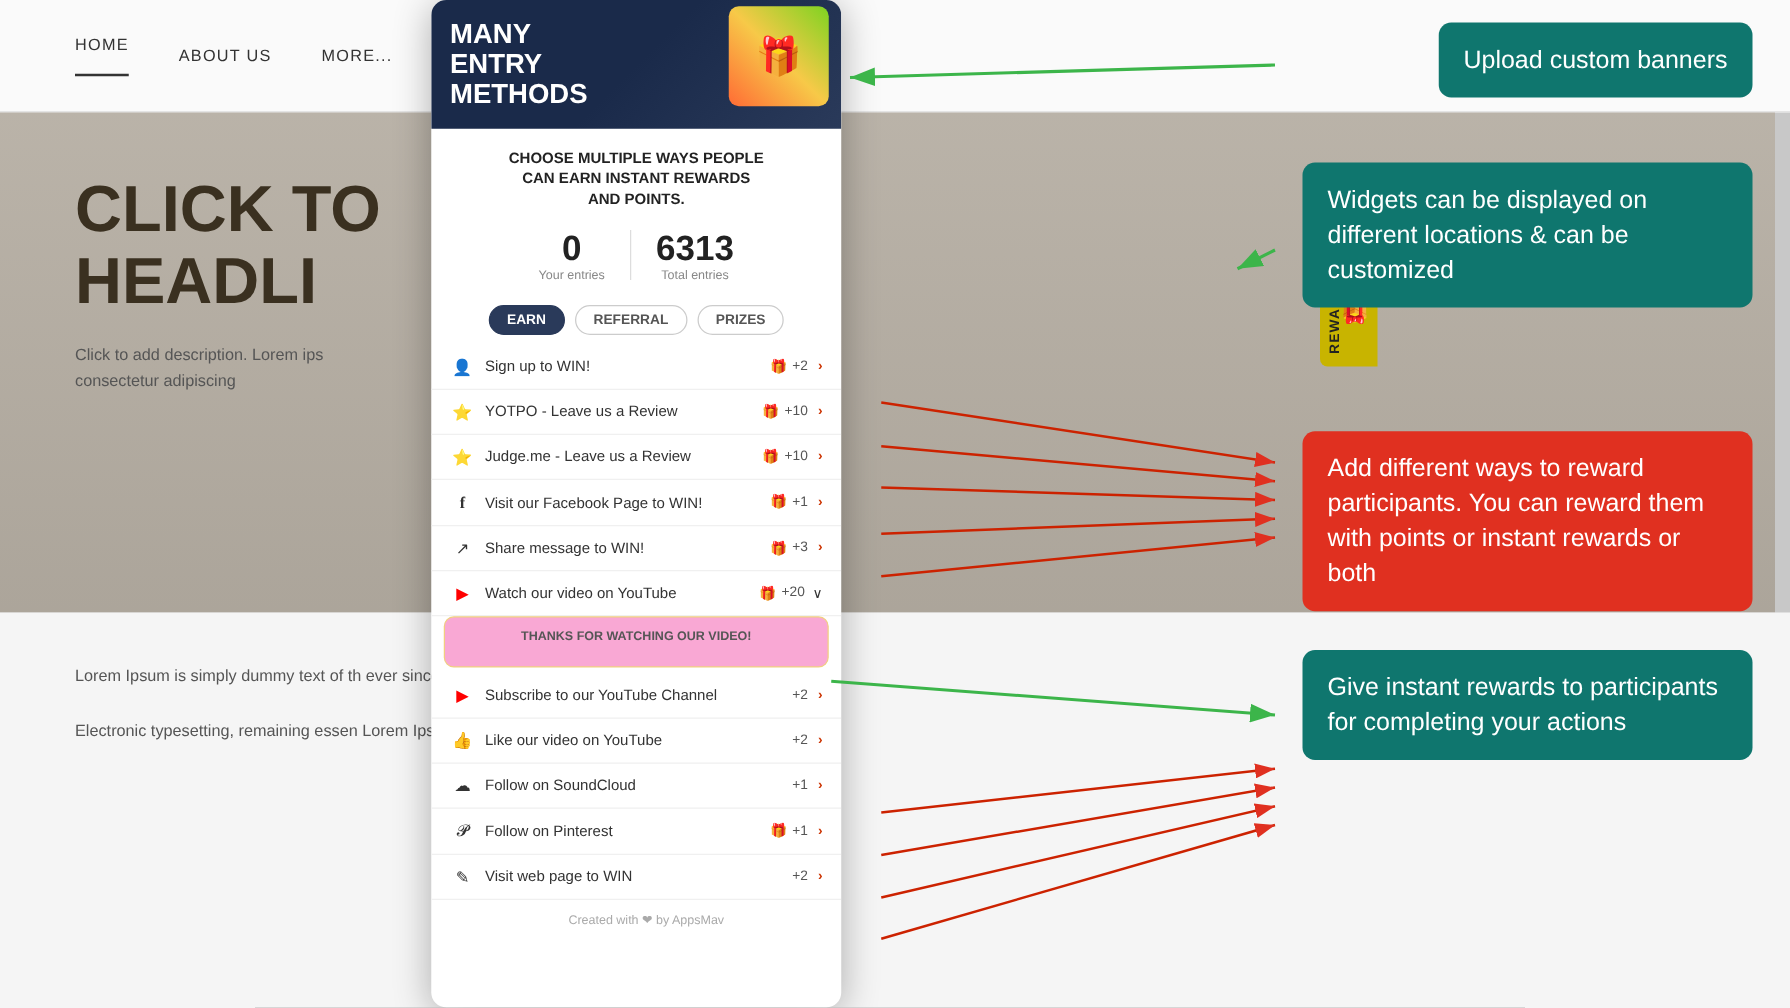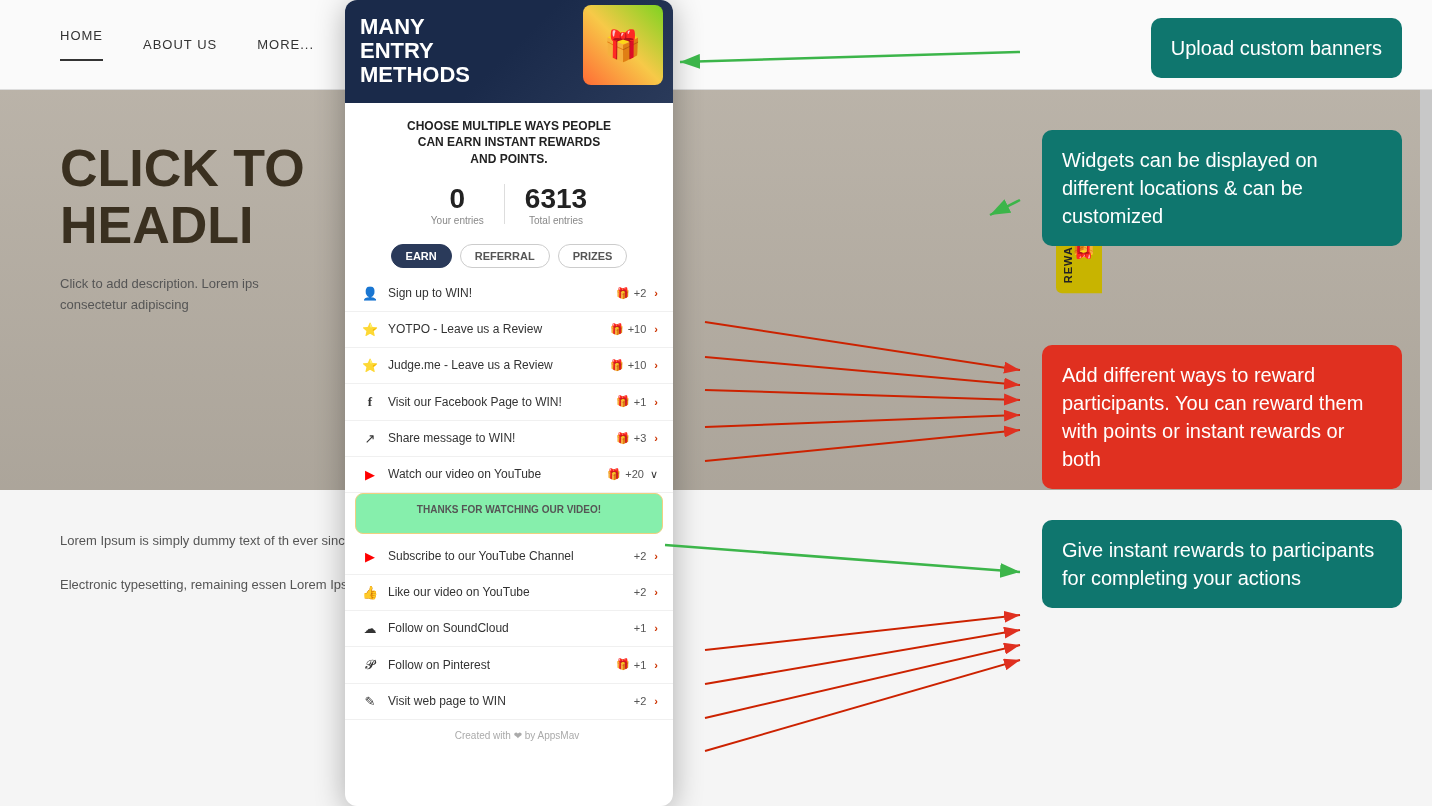--- a/index.html
+++ b/index.html
@@ -181,21 +181,21 @@
       color: #555;
       display: flex;
       align-items: center;
       gap: 4px;
     }
 
     .gift-icon { color: #888; font-size: 11px; }
     .chevron { color: #cc3300; font-weight: bold; margin-left: 4px; }
 
     .video-expanded {
-      background: #86efac;
+      background: #f9a8d4;
       padding: 10px 15px;
       margin: 0 10px;
       border-radius: 8px;
       border: 1px solid #f0d080;
       margin-bottom: 5px;
     }
 
     .video-expanded-title {
       font-size: 10px;
       font-weight: bold;

